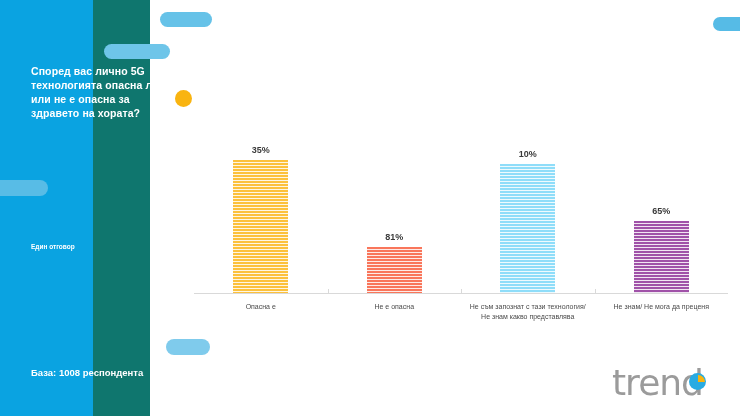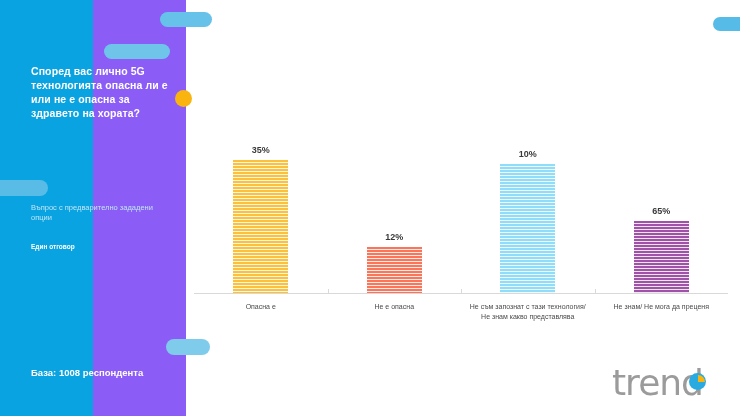--- a/index.html
+++ b/index.html
@@ -7,22 +7,22 @@
     width:740px;height:416px;
     background:#ffffff;
     font-family:"Liberation Sans","DejaVu Sans",sans-serif;
     overflow:hidden;
     position:relative;
   }
   .slide{position:absolute;inset:0;background:#ffffff;overflow:hidden;}
 
   
   .panel{
-    position:absolute;left:0;top:0;width:186px;height:416px;
-    background:#8b5cf6;
+    position:absolute;left:0;top:0;width:150px;height:416px;
+    background:#0f766e;
   }
   .panel-strip{
     position:absolute;left:0;top:0;width:93px;height:416px;
     background:#0aa3e1;
   }
 
   
   .pill{position:absolute;border-radius:999px;background:#6ec5e9;}
   .pill.p1{left:104px;top:44px;width:66px;height:15px;}
   .pill.p2{left:160px;top:12px;width:52px;height:15px;background:#66c2e8;}
@@ -92,41 +92,40 @@
     <div class="panel-strip"></div>
 
     <div class="pill p1"></div>
     <div class="pill p2"></div>
     <div class="pill p3"></div>
     <div class="pill p4"></div>
     <div class="dot"></div>
 
     <div class="q-text">Според вас лично 5G технологията опасна ли е или не е опасна за здравето на хората?</div>
 
-    <div class="sub-text">Въпрос с предварително зададени опции</div>
 
     <div class="one-answer">Един отговор</div>
 
     <div class="base-text">База: 1008 респондента</div>
   </div>
 
   <div class="pill p5"></div>
 
   <div class="chart">
     <div class="axis"></div>
     <div id="ticks">
         <div class="tick" style="left: 141.5px;"></div>
         <div class="tick" style="left: 275px;"></div>
         <div class="tick" style="left: 408.5px;"></div>
       </div>
     <div id="bars">
         <div style="position: absolute; left: 47.25px; top: 160px; width: 55px; height: 133px; background-color: rgb(252, 193, 60); background-image: repeating-linear-gradient(rgba(255, 255, 255, 0) 0px, rgba(255, 255, 255, 0) 2px, rgba(255, 255, 255, 0.85) 2px, rgba(255, 255, 255, 0.85) 3px);"></div>
         <div class="bar-value" style="left: 47.25px; width: 55px; top: 145px;">35%</div>
         <div style="position: absolute; left: 180.75px; top: 247px; width: 55px; height: 46px; background-color: rgb(249, 118, 91); background-image: repeating-linear-gradient(rgba(255, 255, 255, 0) 0px, rgba(255, 255, 255, 0) 2px, rgba(255, 255, 255, 0.85) 2px, rgba(255, 255, 255, 0.85) 3px);"></div>
-        <div class="bar-value" style="left: 180.75px; width: 55px; top: 232px;">12%</div>
+        <div class="bar-value" style="left: 180.75px; width: 55px; top: 232px;">81%</div>
         <div style="position: absolute; left: 314.25px; top: 164px; width: 55px; height: 129px; background-color: rgb(143, 221, 249); background-image: repeating-linear-gradient(rgba(255, 255, 255, 0) 0px, rgba(255, 255, 255, 0) 2px, rgba(255, 255, 255, 0.85) 2px, rgba(255, 255, 255, 0.85) 3px);"></div>
         <div class="bar-value" style="left: 314.25px; width: 55px; top: 149px;">10%</div>
         <div style="position: absolute; left: 447.75px; top: 221px; width: 55px; height: 72px; background-color: rgb(160, 82, 168); background-image: repeating-linear-gradient(rgba(255, 255, 255, 0) 0px, rgba(255, 255, 255, 0) 2px, rgba(255, 255, 255, 0.85) 2px, rgba(255, 255, 255, 0.85) 3px);"></div>
         <div class="bar-value" style="left: 447.75px; width: 55px; top: 206px;">65%</div>
       </div>
     <div id="cats">
         <div class="cat-label" style="left: 14px; width: 121.5px;">Опасна е</div>
         <div class="cat-label" style="left: 147.5px; width: 121.5px;">Не е опасна</div>
         <div class="cat-label" style="left: 281px; width: 121.5px;">Не съм запознат с тази технология/ Не знам какво представлява</div>
         <div class="cat-label" style="left: 414.5px; width: 121.5px;">Не знам/ Не мога да преценя</div>

